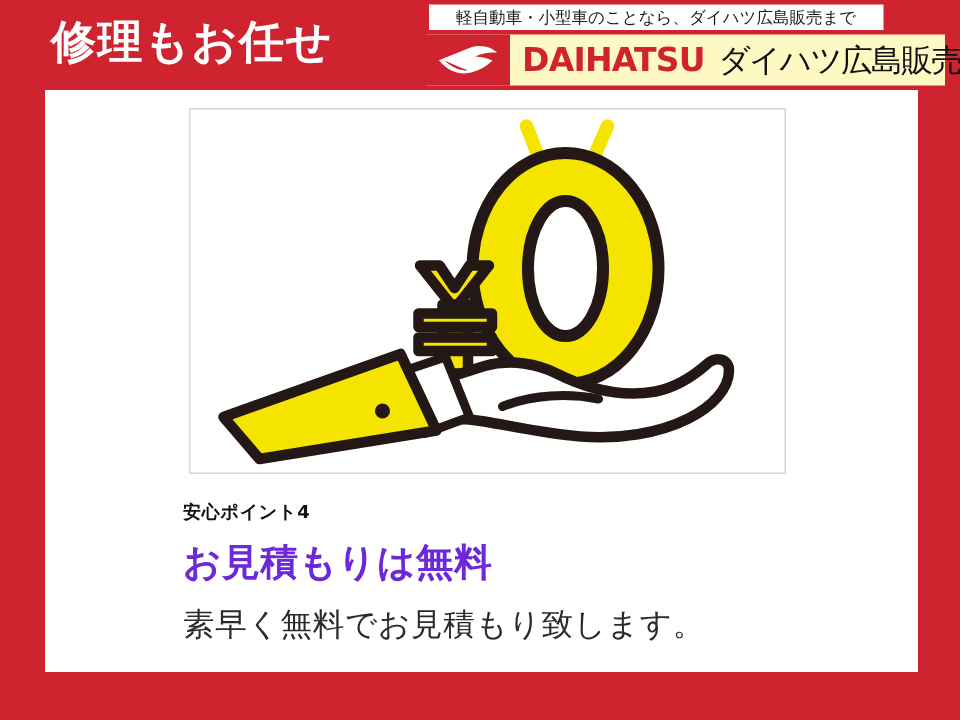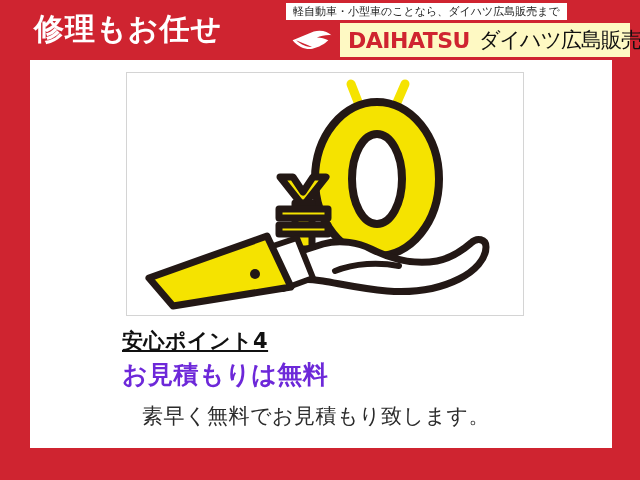--- a/index.html
+++ b/index.html
@@ -55,21 +55,21 @@
   .brand-tagline {
     position: absolute;
     left: 2px;
     top: 0px;
     height: 17px;
     line-height: 17px;
     background: #ffffff;
     color: #1a1a1a;
     font-size: 11px;
     white-space: nowrap;
-    padding: 0 7px;
+    padding: 0 18px;
     letter-spacing: 0px;
   }
   .brand-bar {
     position: absolute;
     left: 0px;
     top: 20px;
     width: 346px;
     height: 34px;
     background: #fef9c3;
     display: flex;
@@ -132,42 +132,40 @@
   }
 
   
   .caption-block {
     position: absolute;
     left: 92px;
     top: 268px;
     width: 470px;
   }
   .caption-eyebrow {
-    font-size: 21px;
+    font-size: 12px;
     line-height: 26px;
     font-weight: bold;
     color: #111111;
     letter-spacing: 0.5px;
-    text-decoration: underline;
   }
   .caption-title {
     margin-top: 5px;
     font-size: 25px;
     line-height: 32px;
     font-weight: bold;
     color: #6d28d9;
     letter-spacing: 0.5px;
   }
   .caption-body {
     margin-top: 11px;
     font-size: 21px;
     line-height: 28px;
     color: #2b2b2b;
     letter-spacing: 0.5px;
-    margin-left: 20px;
   }
 </style>
 </head>
 <body>
 
 <div id="page">
 
   <div class="header-band">
 
     <div class="header-headline">修理もお任せ</div>

